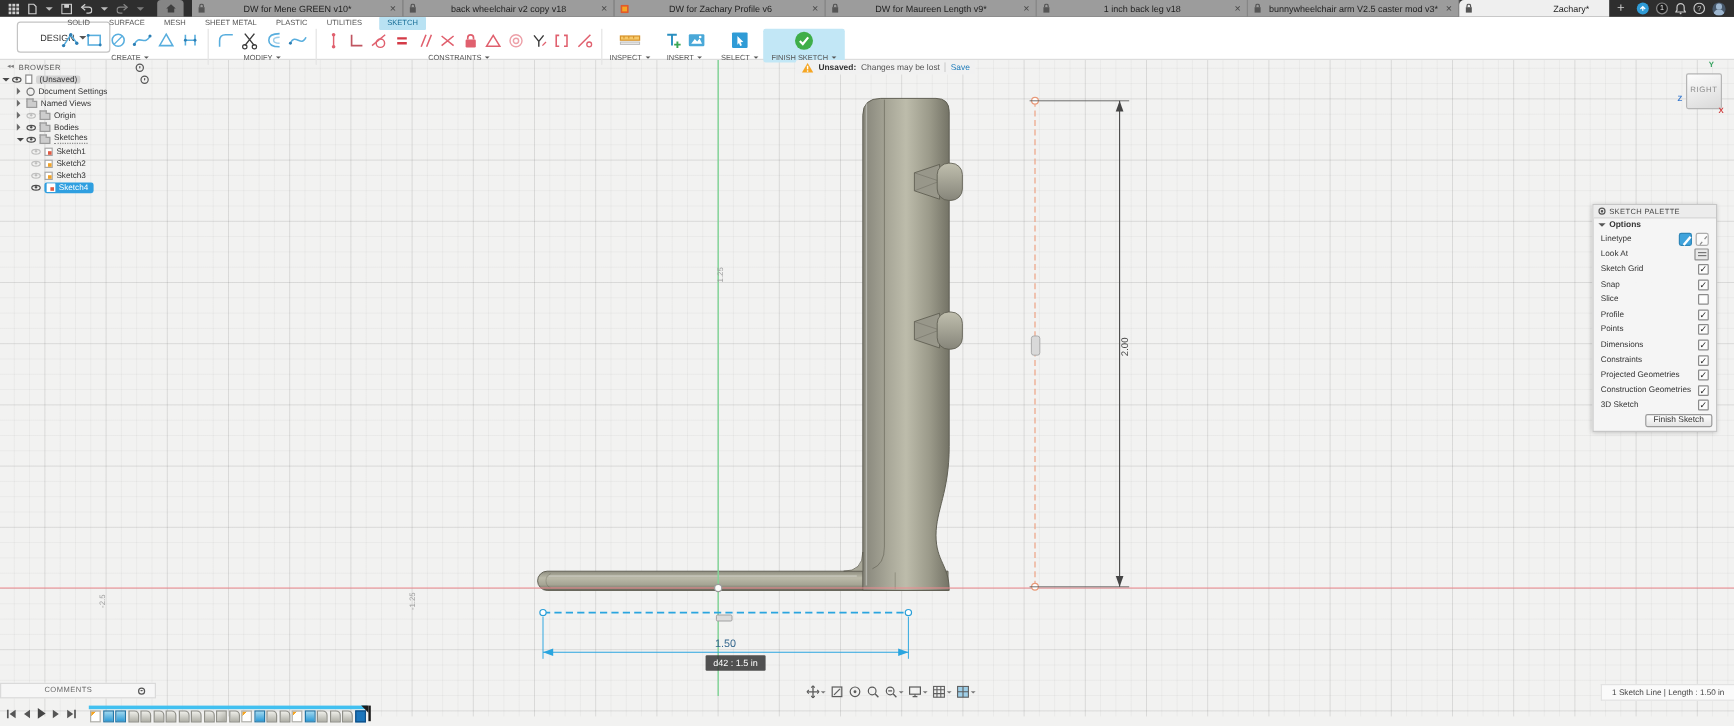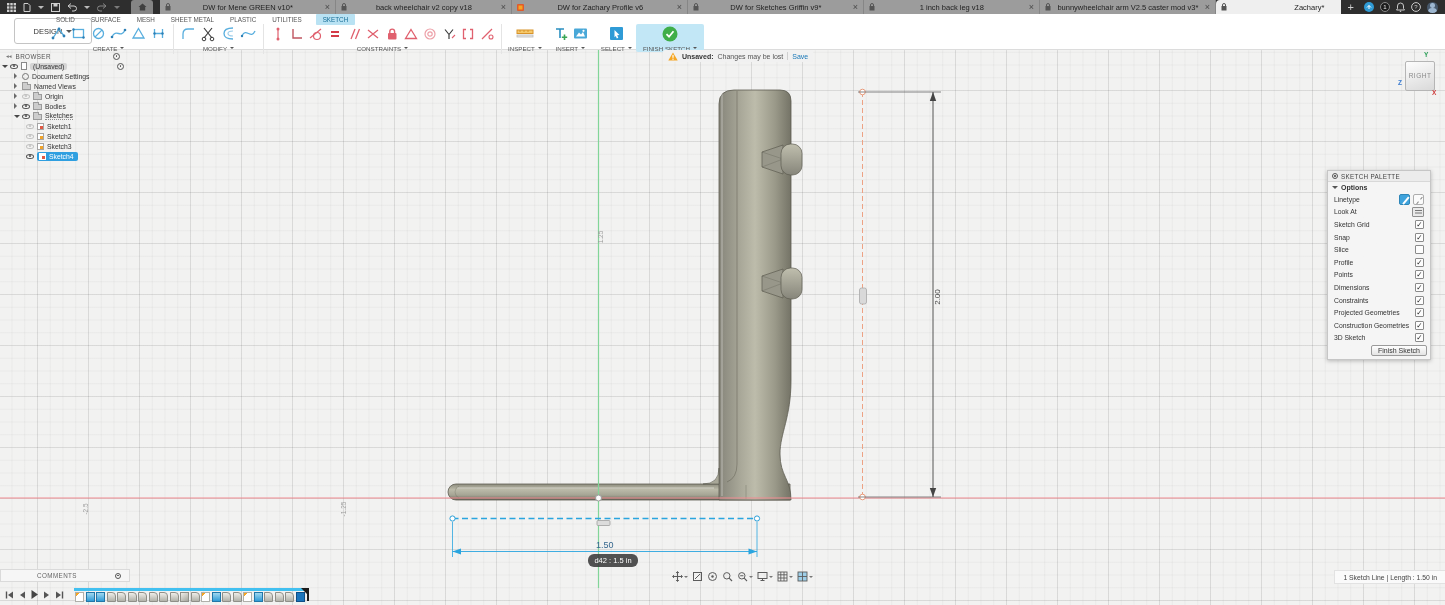--- a/index.html
+++ b/index.html
@@ -38,31 +38,31 @@
   .tdiv{width:1px;height:30px;background:#e4e4e4;margin:0 6px}
   .finish-box{background:#c2e7f6;border-radius:2px;padding:1px 7px 0 7px;margin-left:4px;display:flex;flex-direction:column;align-items:center;cursor:pointer}
   .ti{display:block}
   
   .unsaved{position:absolute;left:663px;top:50px;height:12px;background:#f1f1f1;border-radius:2px;display:flex;align-items:center;gap:4px;padding:0 5px;z-index:36}
   .unsaved .lbl{font-size:7px;font-weight:bold;color:#333}
   .unsaved .msg{font-size:7px;color:#555}
   .unsaved .sep{width:1px;height:8px;background:#cfcfcf}
   .unsaved .save{font-size:7px;color:#1878b8;cursor:pointer}
   
-  .canvas{position:absolute;left:0;top:50px;width:1445px;height:555px;
+  .canvas{position:absolute;left:0;top:42px;width:1445px;height:555px;
     background-color:#f2f2f1;
     background-image:
       linear-gradient(to right, rgba(120,120,120,.14) 1px, transparent 1px),
       linear-gradient(to bottom, rgba(120,120,120,.14) 1px, transparent 1px),
       linear-gradient(to right, rgba(120,120,120,.07) 1px, transparent 1px),
       linear-gradient(to bottom, rgba(120,120,120,.07) 1px, transparent 1px);
     background-size:51px 51px,51px 51px,12.75px 12.75px,12.75px 12.75px;
     background-position:37px 40px,37px 40px,11.5px 1.75px,11.5px 1.75px}
   .scene{position:absolute;left:0;top:0}
-  .dim-tooltip{position:absolute;left:588px;top:504px;width:50px;height:13px;border-radius:6px;background:rgba(58,58,58,.88);color:#fff;font-size:7.5px;line-height:13px;text-align:center;z-index:20}
+  .dim-tooltip{position:absolute;left:588px;top:504px;width:50px;height:13px;border-radius:1px;background:rgba(58,58,58,.88);color:#fff;font-size:7.5px;line-height:13px;text-align:center;z-index:20}
   
   .viewcube{position:absolute;left:1398px;top:52px;width:46px;height:46px;z-index:30}
   .vc-face{position:absolute;left:7px;top:9px;width:30px;height:30px;background:linear-gradient(160deg,#fdfdfd,#d9d9d9);border:1px solid #b5b5b5;border-radius:2px;font-size:6.5px;color:#8a8a8a;text-align:center;line-height:28px;letter-spacing:.5px;cursor:pointer}
   .vc-ax{position:absolute;font-size:6.5px;font-weight:bold}
   .vc-y{left:26px;top:-1px;color:#2fa05a}
   .vc-z{left:0px;top:27px;color:#3a7bd0}
   .vc-x{left:34px;top:37px;color:#d04040}
   
   .browser{position:absolute;left:2px;top:51px;width:128px;z-index:32}
   .br-head{height:10px;display:flex;align-items:center;gap:4px;padding:0 4px}
@@ -208,21 +208,21 @@
             <rect x="1.5" y="1.5" width="4" height="4" fill="#f6a623"></rect>
           </svg>
         <span class="tab-title">DW for Zachary Profile v6</span>
         <span class="tab-close">×</span>
       </div>
       <div class="tab">
         <svg class="ti" width="6" height="8">
             <rect x="0.5" y="3" width="5" height="4.5" fill="#555"></rect>
             <path d="M1.5,3 v-1 a1.5,1.5 0 0 1 3,0 v1" fill="none" stroke="#555"></path>
           </svg>
-        <span class="tab-title">DW for Sketches Griffin v9*</span>
+        <span class="tab-title">DW for Maureen Length v9*</span>
         <span class="tab-close">×</span>
       </div>
       <div class="tab">
         <svg class="ti" width="6" height="8">
             <rect x="0.5" y="3" width="5" height="4.5" fill="#555"></rect>
             <path d="M1.5,3 v-1 a1.5,1.5 0 0 1 3,0 v1" fill="none" stroke="#555"></path>
           </svg>
         <span class="tab-title">1 inch back leg v18</span>
         <span class="tab-close">×</span>
       </div>

